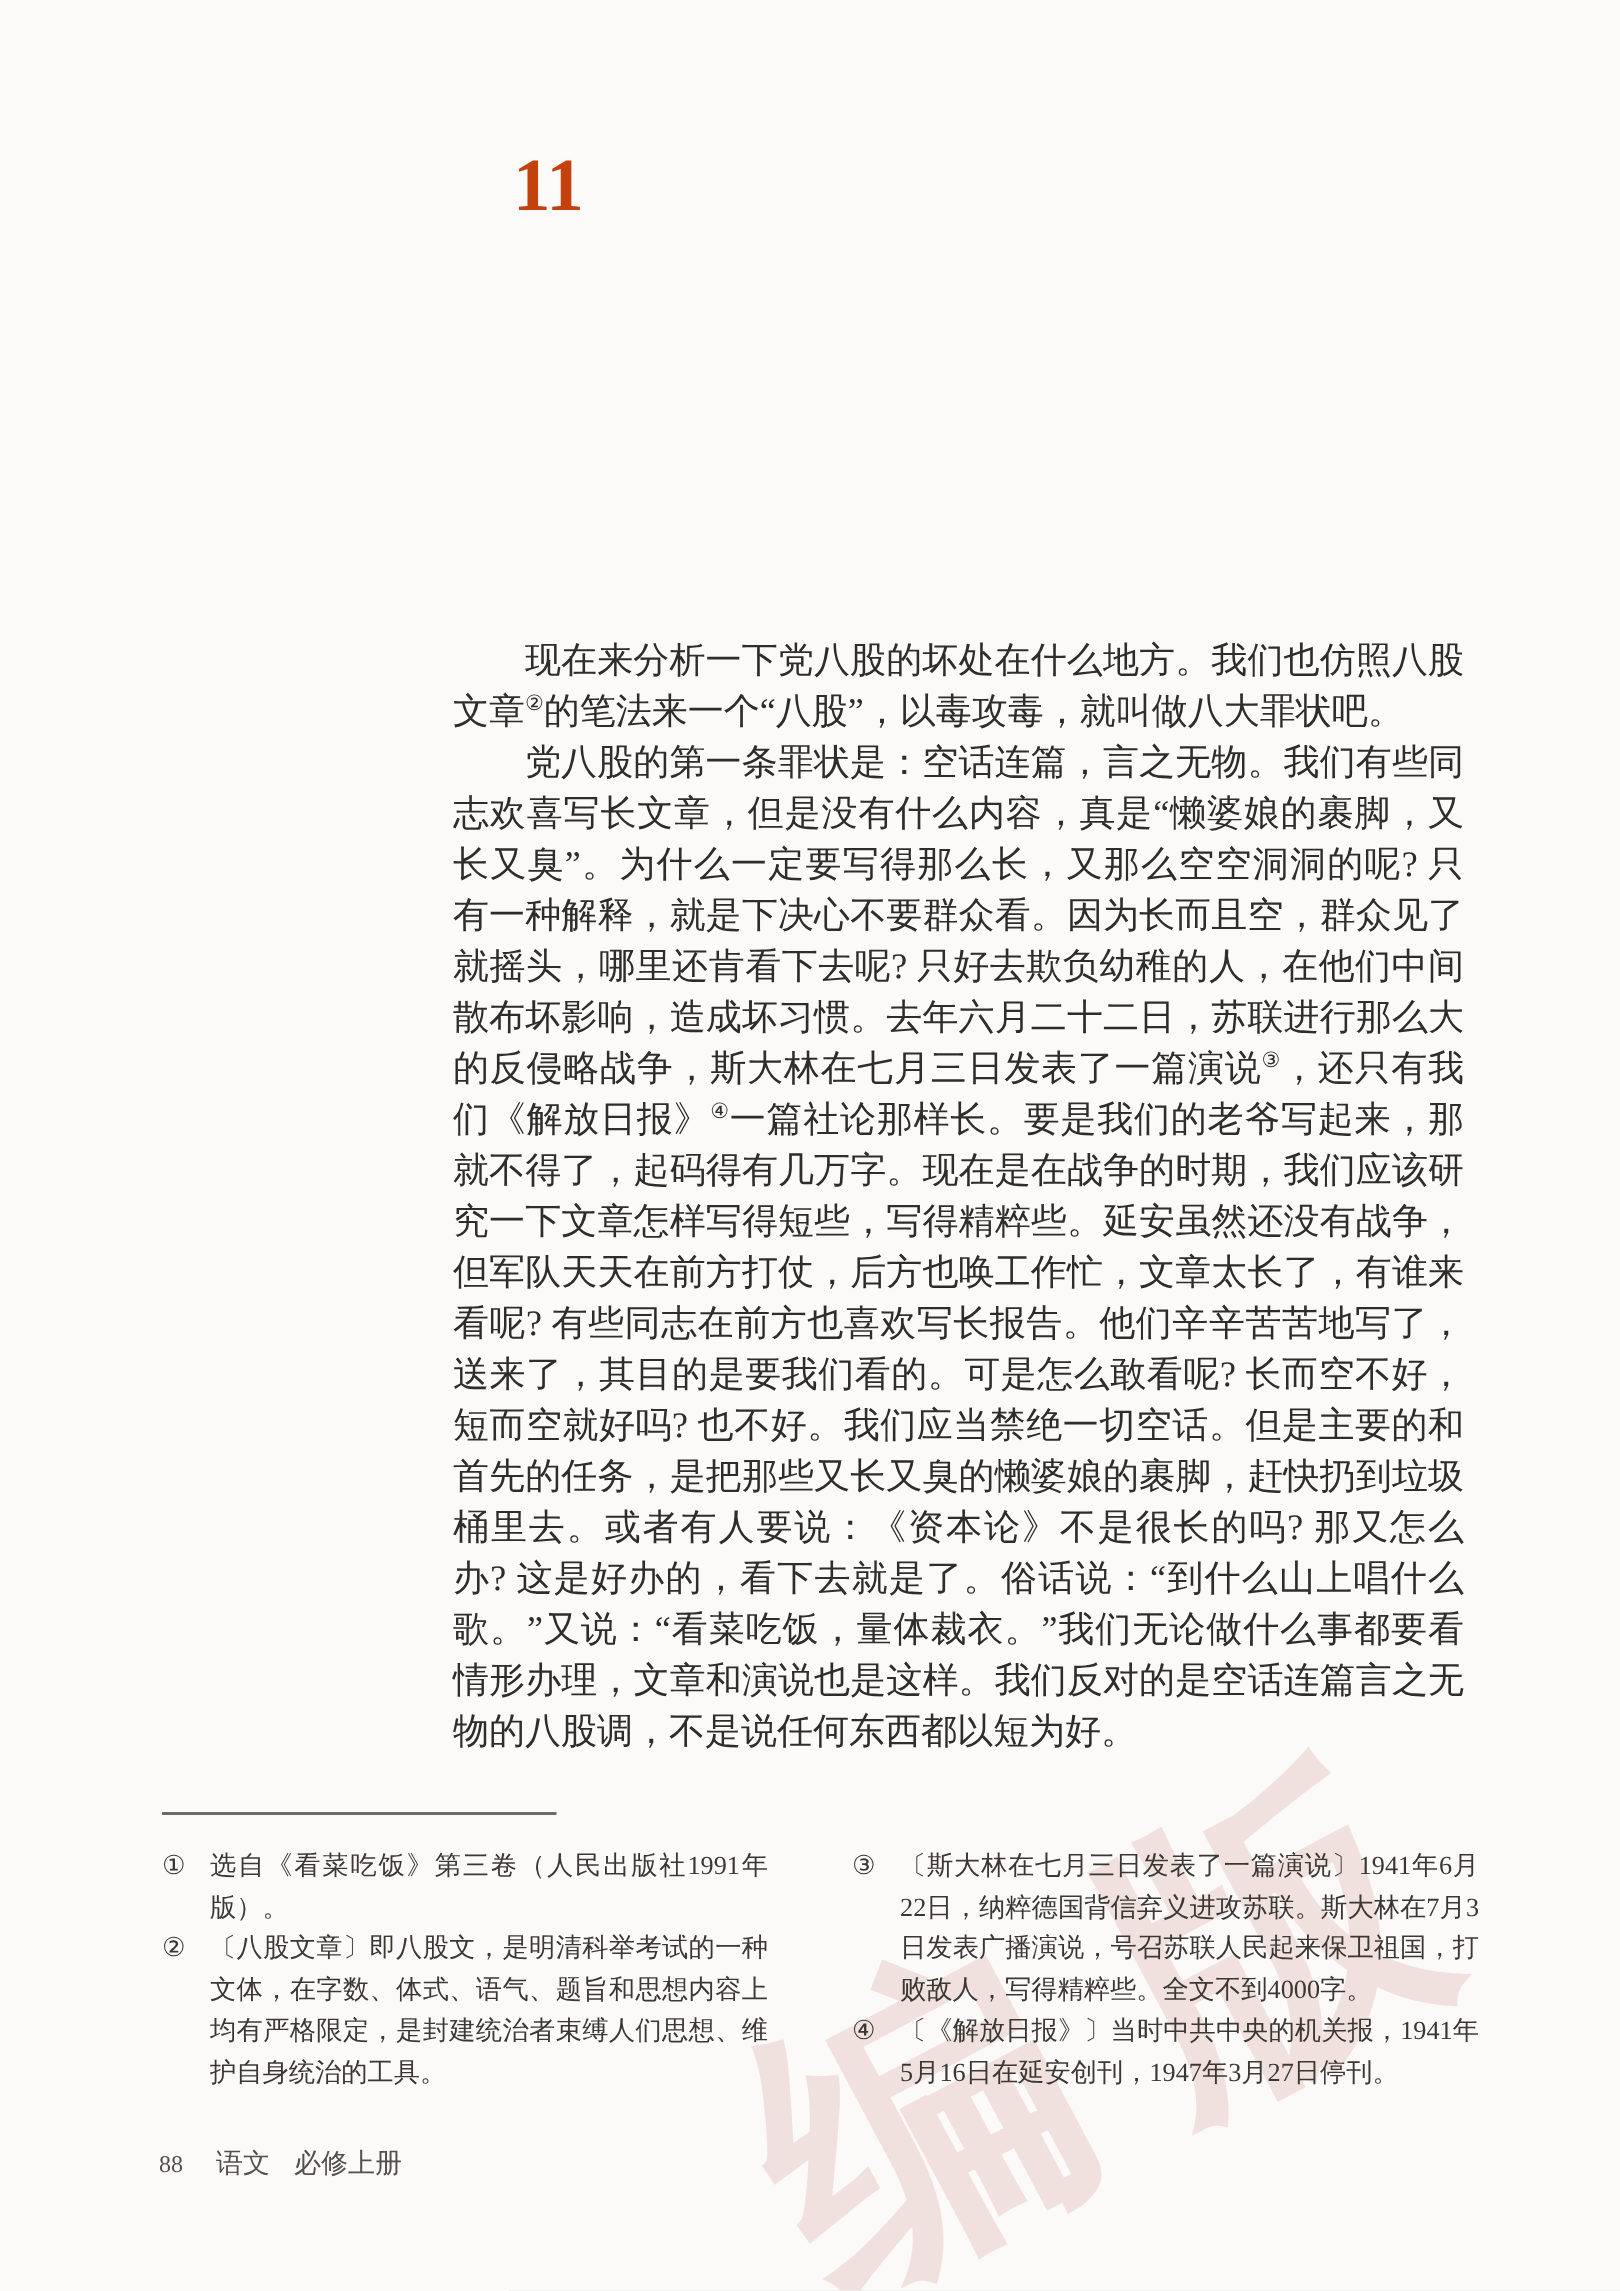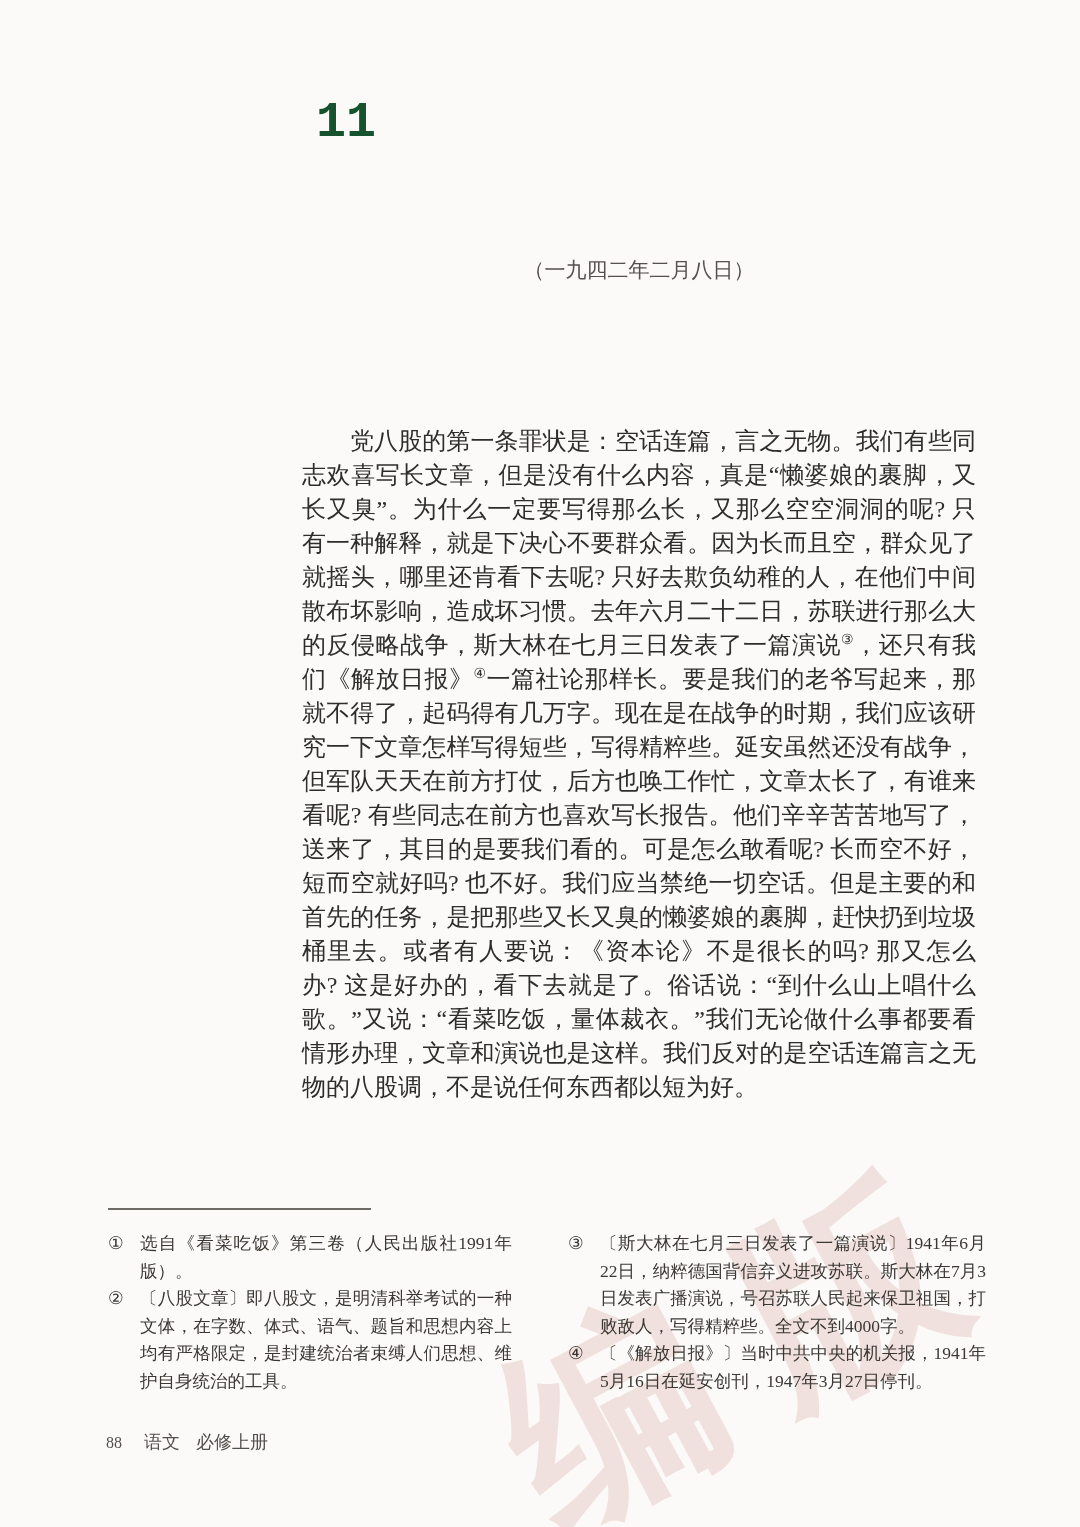--- a/index.html
+++ b/index.html
@@ -22,27 +22,26 @@
     font-size: 210px;
     letter-spacing: 56px;
     font-weight: bold;
     color: rgba(190, 100, 85, 0.16);
     white-space: nowrap;
     z-index: 0;
     pointer-events: none;
   }
   .lesson-number {
     position: absolute;
-    left: 316px;
+    left: 342px;
     top: 94px;
     font-size: 50px;
     font-weight: 600;
-    color: #14532d;
+    color: #c2410c;
     z-index: 1;
-    font-family: Liberation Mono, monospace;
   }
   .title {
     position: absolute;
     left: 302px;
     top: 180px;
     width: 674px;
     margin: 0;
     text-align: center;
     font-size: 38px;
     font-weight: 700;
@@ -133,24 +132,24 @@
 </head>
 <body>
 
 <div class="page">
 
   <div class="watermark">编版</div>
 
   <div class="lesson-number">11</div>
 
 
-  <div class="date-line">（一九四二年二月八日）</div>
 
 
   <div class="article" id="article-body">
+      <p>现在来分析一下党八股的坏处在什么地方。我们也仿照八股文章<sup class="ref">②</sup>的笔法来一个“八股”，以毒攻毒，就叫做八大罪状吧。</p>
       <p>党八股的第一条罪状是：空话连篇，言之无物。我们有些同志欢喜写长文章，但是没有什么内容，真是“懒婆娘的裹脚，又长又臭”。为什么一定要写得那么长，又那么空空洞洞的呢? 只有一种解释，就是下决心不要群众看。因为长而且空，群众见了就摇头，哪里还肯看下去呢? 只好去欺负幼稚的人，在他们中间散布坏影响，造成坏习惯。去年六月二十二日，苏联进行那么大的反侵略战争，斯大林在七月三日发表了一篇演说<sup class="ref">③</sup>，还只有我们《解放日报》<sup class="ref">④</sup>一篇社论那样长。要是我们的老爷写起来，那就不得了，起码得有几万字。现在是在战争的时期，我们应该研究一下文章怎样写得短些，写得精粹些。延安虽然还没有战争，但军队天天在前方打仗，后方也唤工作忙，文章太长了，有谁来看呢? 有些同志在前方也喜欢写长报告。他们辛辛苦苦地写了，送来了，其目的是要我们看的。可是怎么敢看呢? 长而空不好，短而空就好吗? 也不好。我们应当禁绝一切空话。但是主要的和首先的任务，是把那些又长又臭的懒婆娘的裹脚，赶快扔到垃圾桶里去。或者有人要说：《资本论》不是很长的吗? 那又怎么办? 这是好办的，看下去就是了。俗话说：“到什么山上唱什么歌。”又说：“看菜吃饭，量体裁衣。”我们无论做什么事都要看情形办理，文章和演说也是这样。我们反对的是空话连篇言之无物的八股调，不是说任何东西都以短为好。</p>
     </div>
 
   <div class="footnotes">
     <div class="fn-divider"></div>
     <div class="fn-columns">
       <div class="fn-col-left" id="fn-col-left">
           <div class="fn-item">
             <span class="fn-marker">①</span>
             <span class="fn-text">选自《看菜吃饭》第三卷（人民出版社1991年版）。</span>

